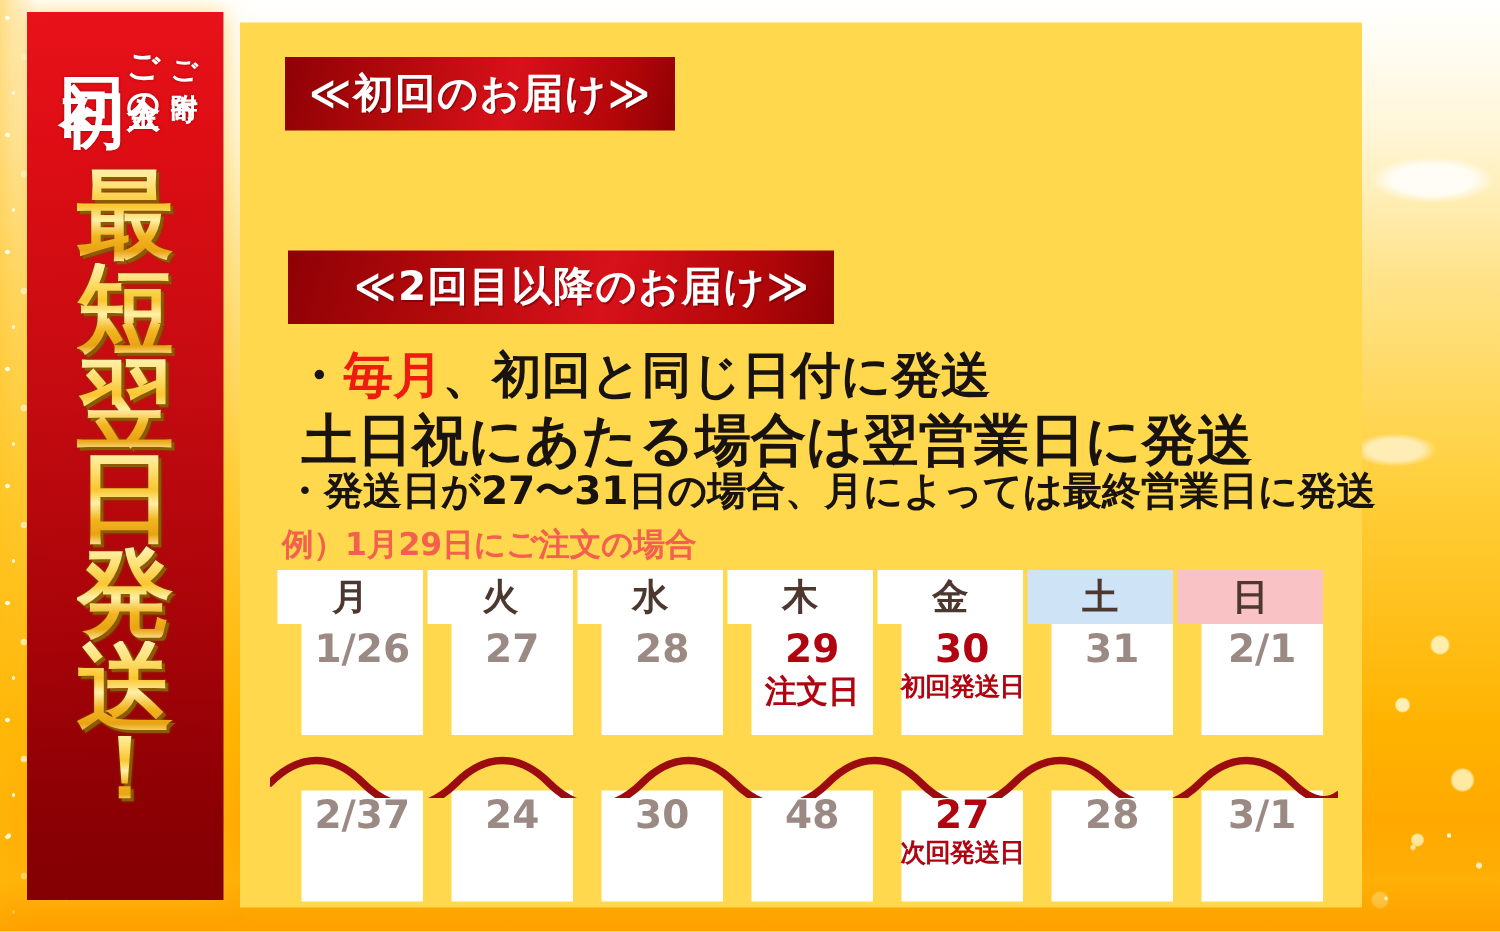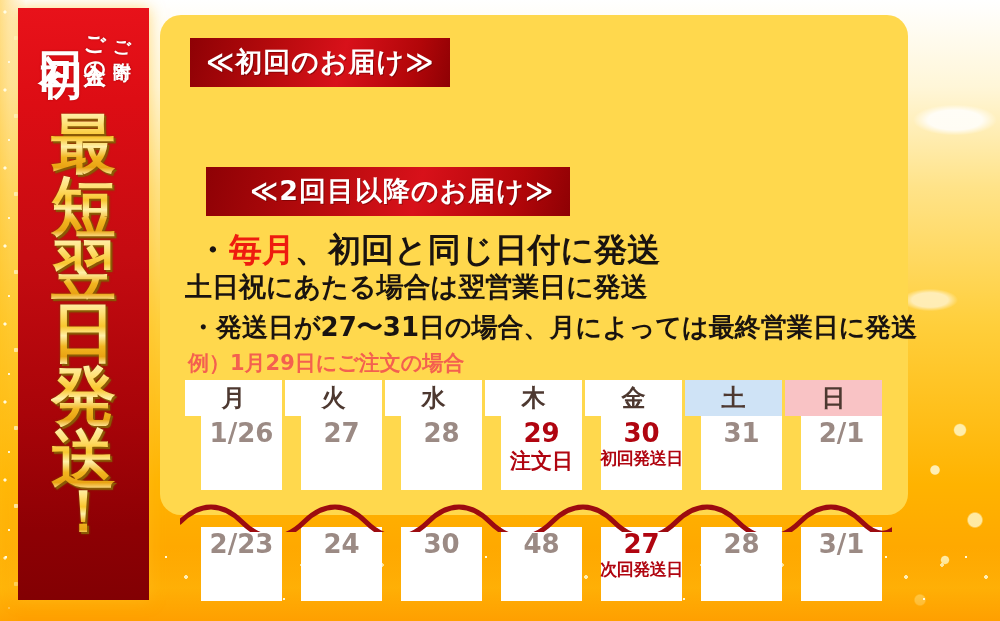--- a/index.html
+++ b/index.html
@@ -84,45 +84,44 @@
     -webkit-text-fill-color:transparent;
     filter:drop-shadow(2.5px 2.5px 0px #8a5a05) drop-shadow(0 0 1px rgba(120,70,0,.9));
     display:block;text-align:center;
   }
   #bang{
     font-size:58px;line-height:.8;margin-top:-2px;
   }
 
   
   #card{
-    position:absolute;left:160px;top:15px;width:748px;height:500px;
+    position:absolute;left:160px;top:15px;width:748px;height:590px;
     background:#ffd84d;
-    border-radius:21px;
   }
   .ribbon{
     display:inline-block;
     background:linear-gradient(105deg,#8e0105 0%,#b40a0c 30%,#d8111a 58%,#b20609 85%,#8e0104 100%);
     color:#fff;font-weight:900;
     font-family:"DejaVu Sans","Liberation Sans",sans-serif;
     letter-spacing:1px;
     padding:6px 16px 7px 16px;
     text-shadow:1px 1px 0 rgba(80,0,0,.45);
   }
   #ribbon1{position:absolute;left:30px;top:23px;font-size:27px;}
-  #ribbon2{position:absolute;left:46px;top:152px;font-size:27px;padding-left:44px;}
+  #ribbon2{position:absolute;left:32px;top:152px;font-size:27px;padding-left:44px;}
 
   .body-line{
     position:absolute;color:#191310;font-weight:900;
     font-family:"DejaVu Sans","Liberation Sans",sans-serif;
     white-space:nowrap;
   }
   .hl{color:#ee1b0f;}
   #line1{left:36px;top:96px;font-size:27px;}
   #line2{left:36px;top:213px;font-size:33px;}
-  #line3{left:25px;top:254px;font-size:27px;}
+  #line3{left:41px;top:254px;font-size:37px;}
   #line4{left:30px;top:295px;font-size:26px;}
   #example{
     position:absolute;left:28px;top:334px;font-size:21px;font-weight:900;
     color:#f4604f;font-family:"DejaVu Sans","Liberation Sans",sans-serif;
     white-space:nowrap;
   }
 
   
   #calendar{position:absolute;left:25px;top:365px;width:700px;}
   .cal-row{display:grid;grid-template-columns:repeat(7,100px);}
@@ -242,21 +241,21 @@
         <div class="cell">
           <span class="daynum">2/1</span>
           <span class="marklabel m2"></span>
         </div>
       </div>
 
       <div class="cal-gap"></div>
 
       <div class="cal-row cal-body">
         <div class="cell">
-          <span class="daynum">2/23</span>
+          <span class="daynum">2/37</span>
           <span class="marklabel m2"></span>
         </div>
         <div class="cell">
           <span class="daynum">24</span>
           <span class="marklabel m2"></span>
         </div>
         <div class="cell">
           <span class="daynum">30</span>
           <span class="marklabel m2"></span>
         </div>

